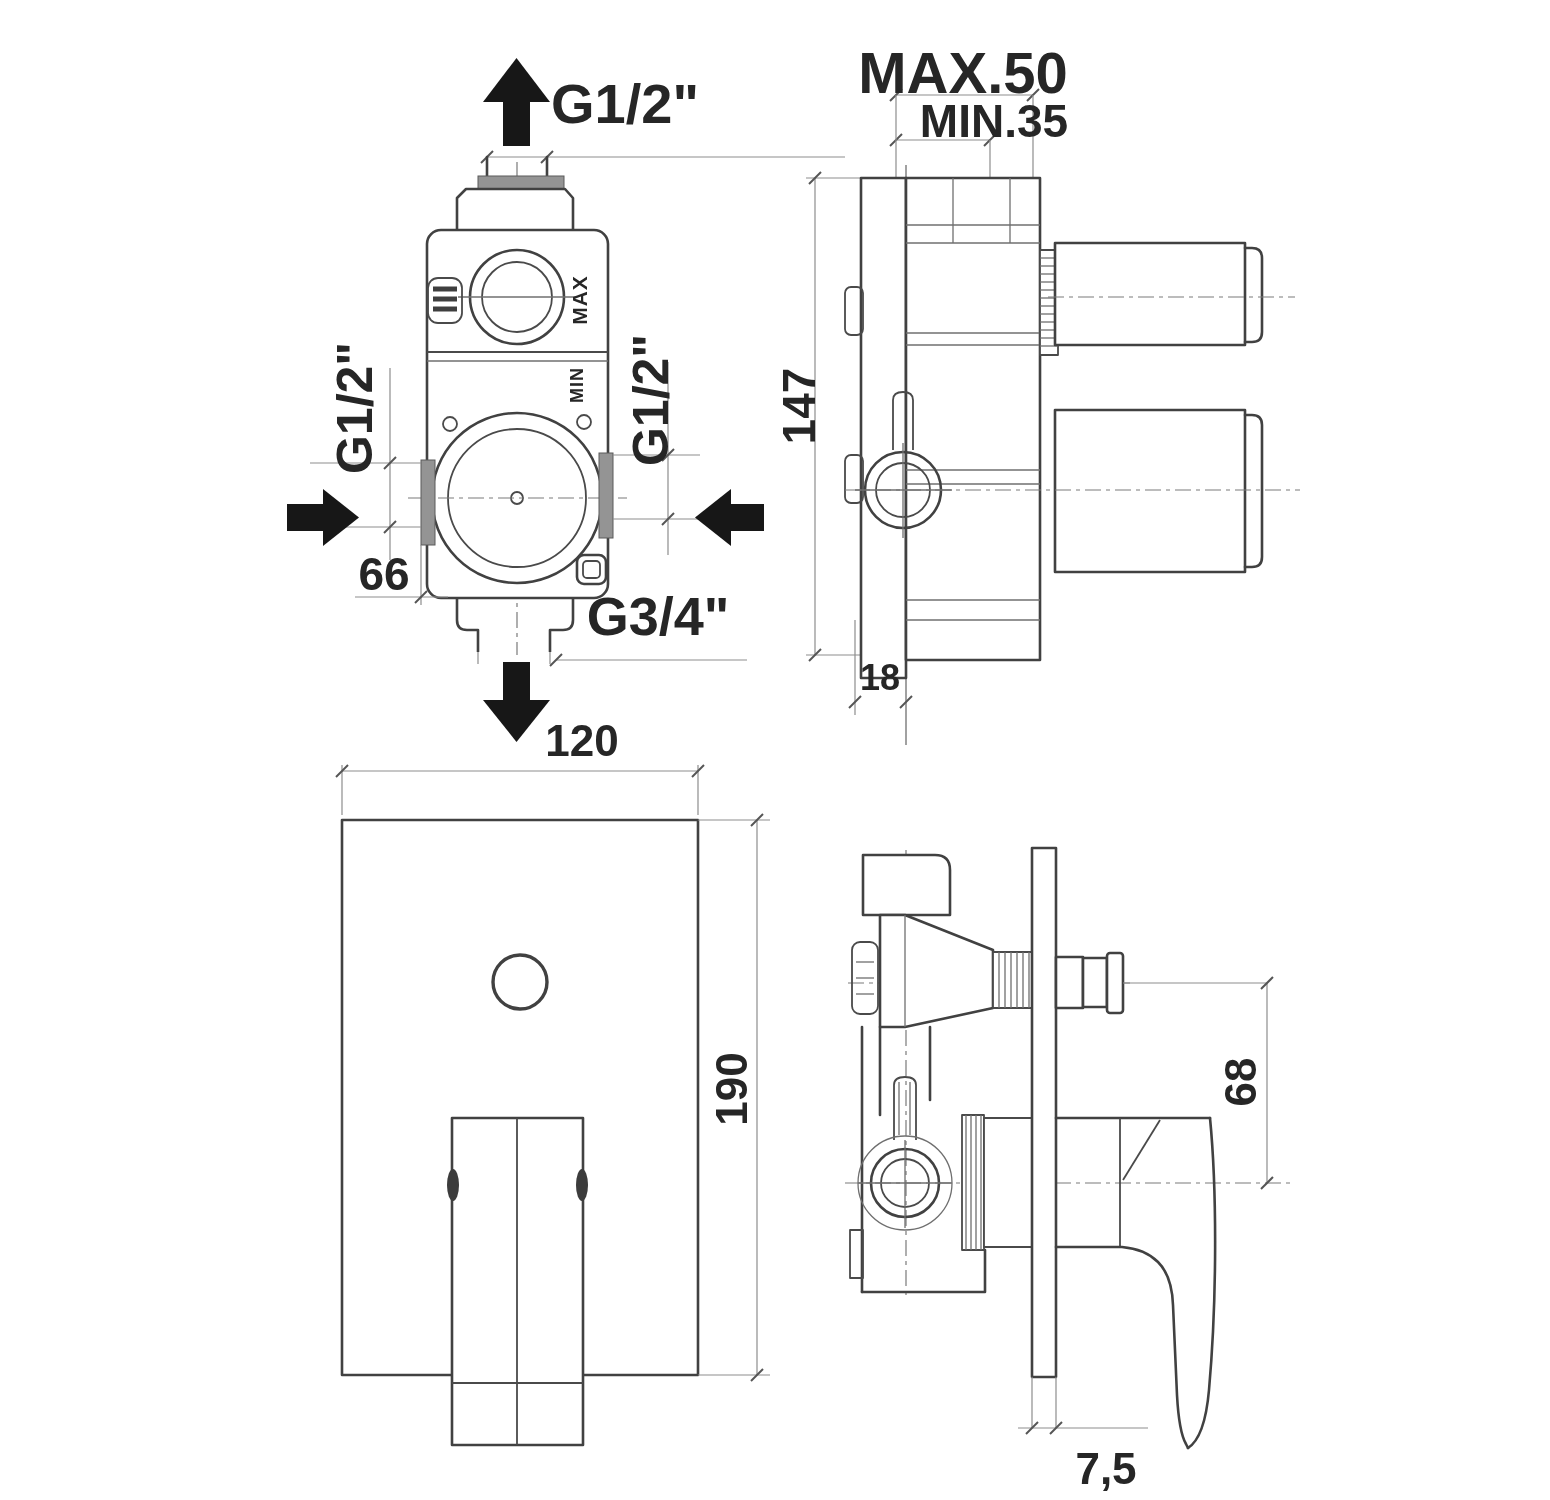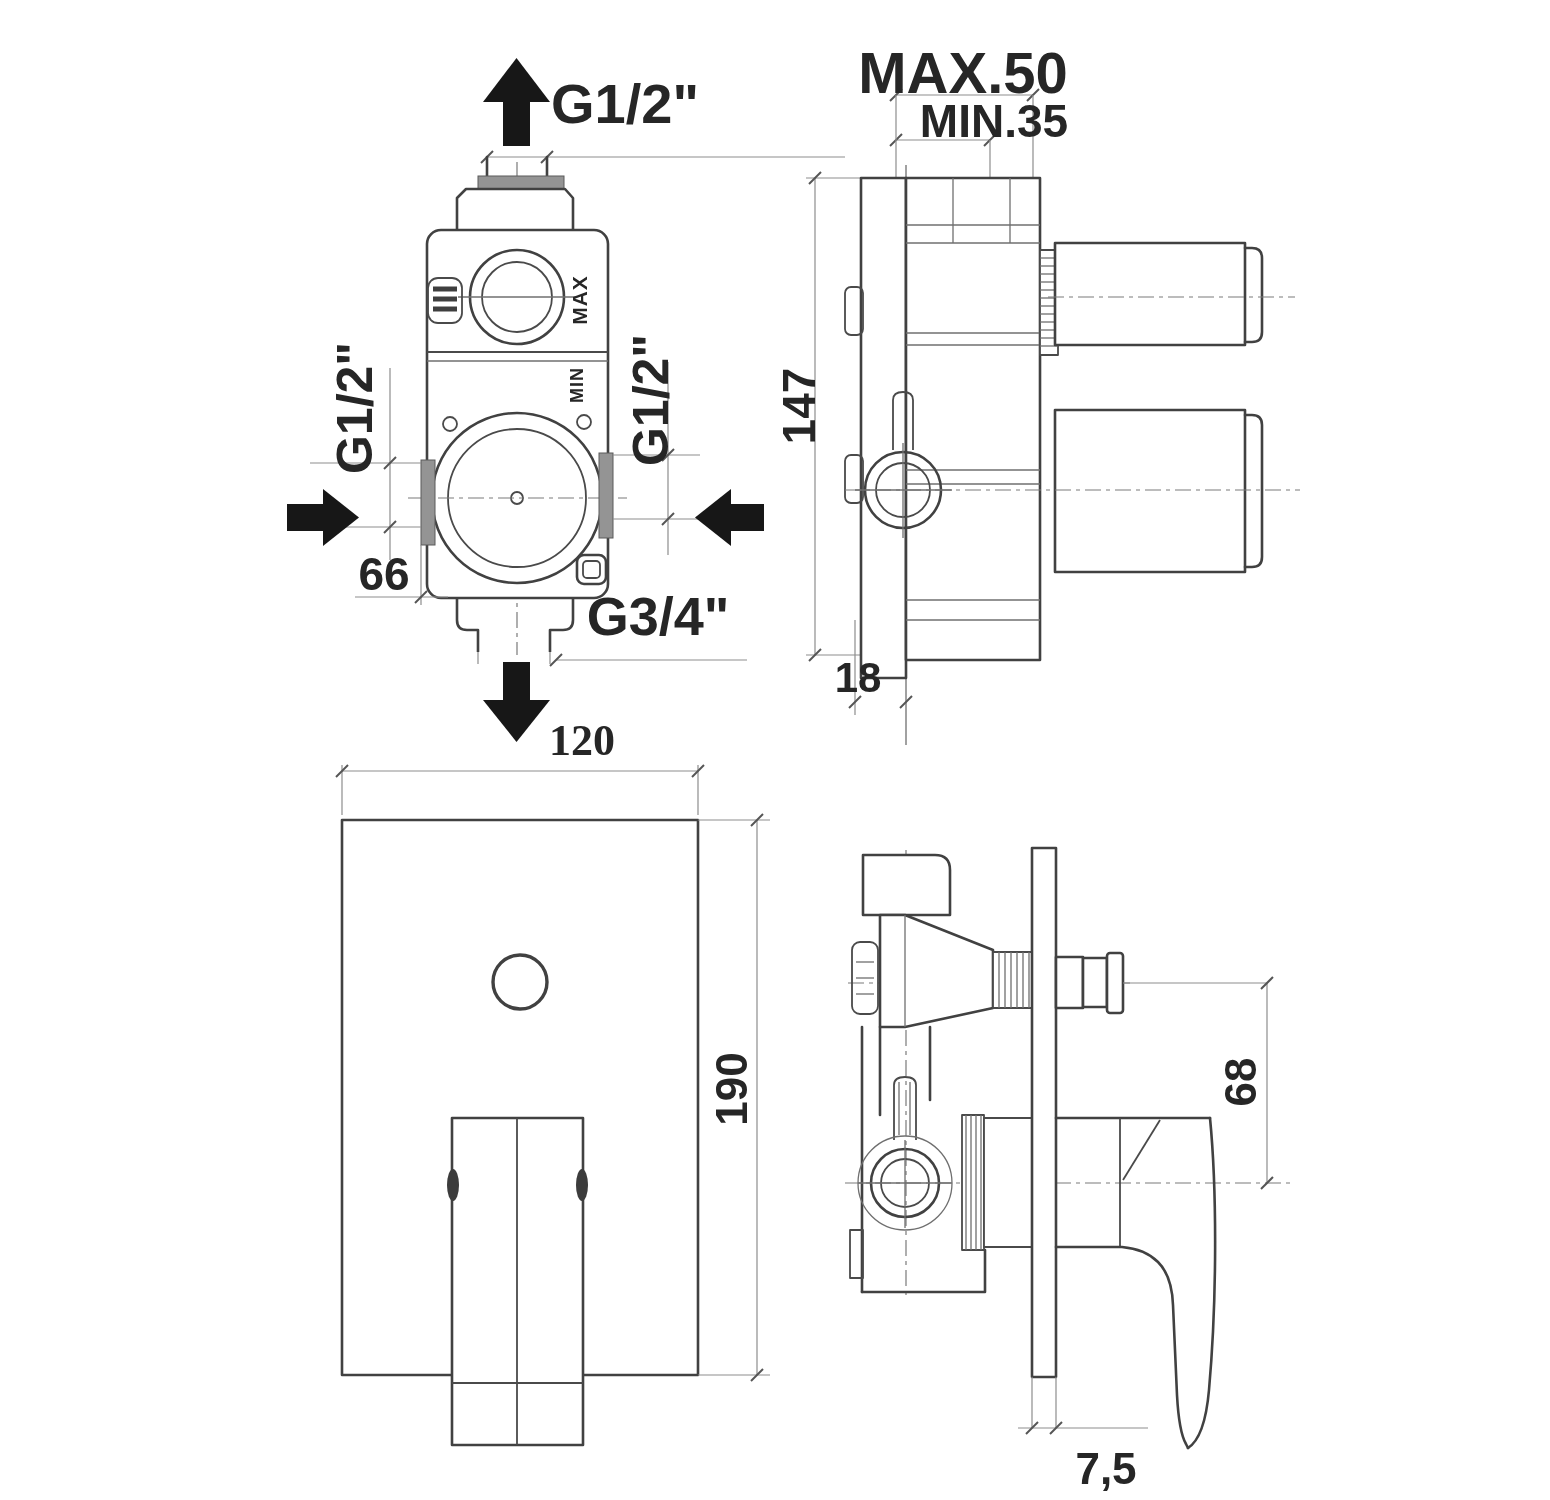--- a/index.html
+++ b/index.html
@@ -300,23 +300,23 @@
 <div class="label" style="left:384px; top:574px; font-size:46px;">66</div>
 
 <div class="label" style="left:658px; top:616px; font-size:54px;">G3/4"</div>
 
 <div class="label" style="left:963px; top:73px; font-size:58px;">MAX.50</div>
 
 <div class="label" style="left:966px; top:121px; font-size:46px;margin-left:28px;">MIN.35</div>
 
 <div class="label rot" style="left:799px; top:406px; font-size:46px;">147</div>
 
-<div class="label" style="left:858px; top:678px; font-size:42px;">18</div>
-
-<div class="label" style="left:582px; top:741px; font-size:44px;font-family:Liberation Serif, serif;">120</div>
+<div class="label" style="left:880px; top:678px; font-size:36px;">18</div>
+
+<div class="label" style="left:582px; top:741px; font-size:44px;">120</div>
 
 <div class="label rot" style="left:732px; top:1089px; font-size:44px;">190</div>
 
 <div class="label rot" style="left:1241px; top:1082px; font-size:44px;">68</div>
 
 <div class="label" style="left:1106px; top:1469px; font-size:44px;">7,5</div>
 
 </div>
 
 </body></html>

